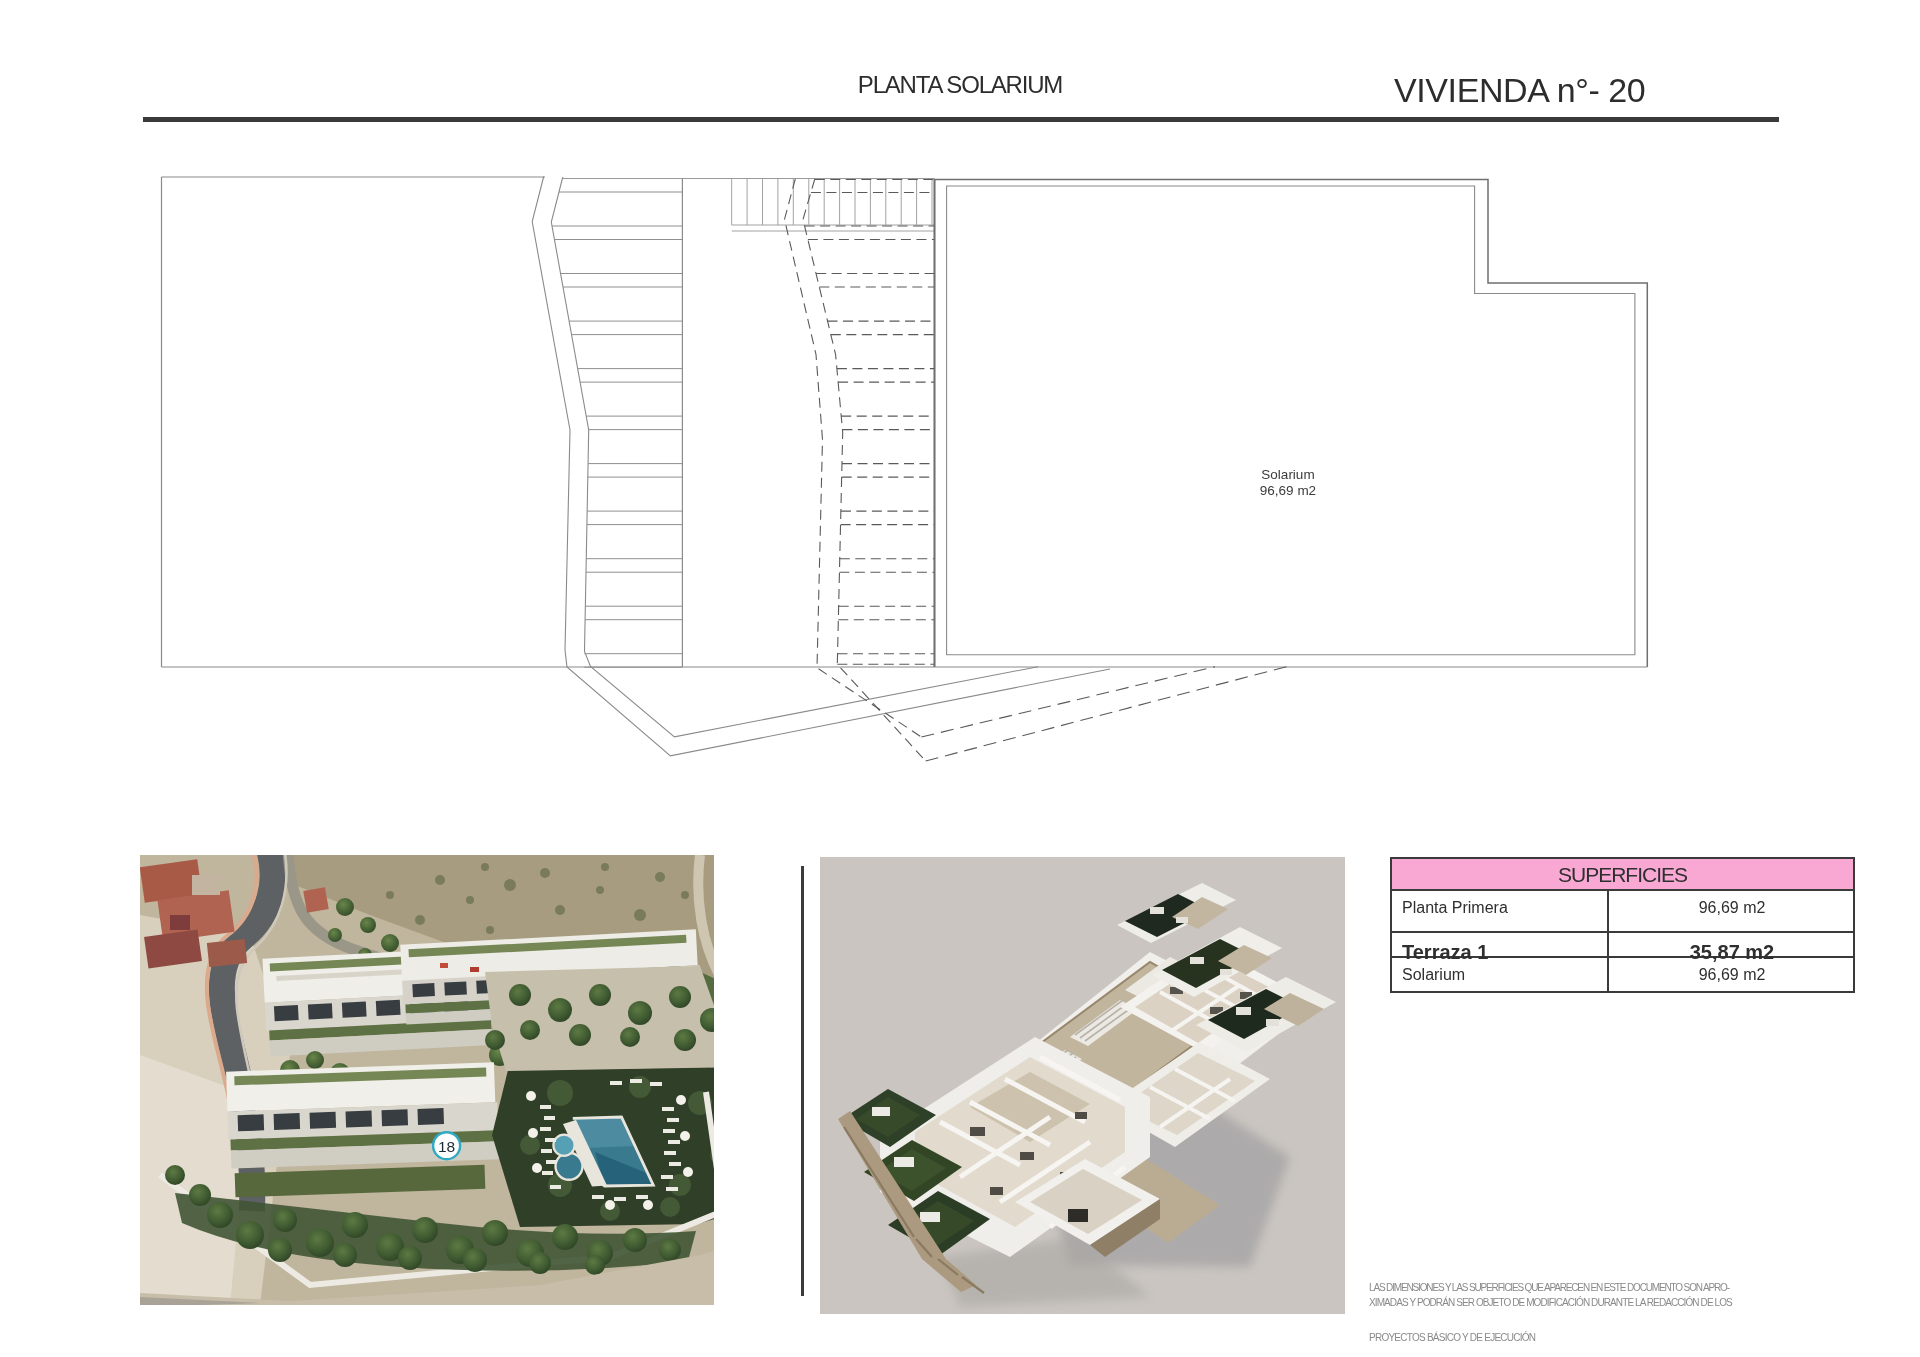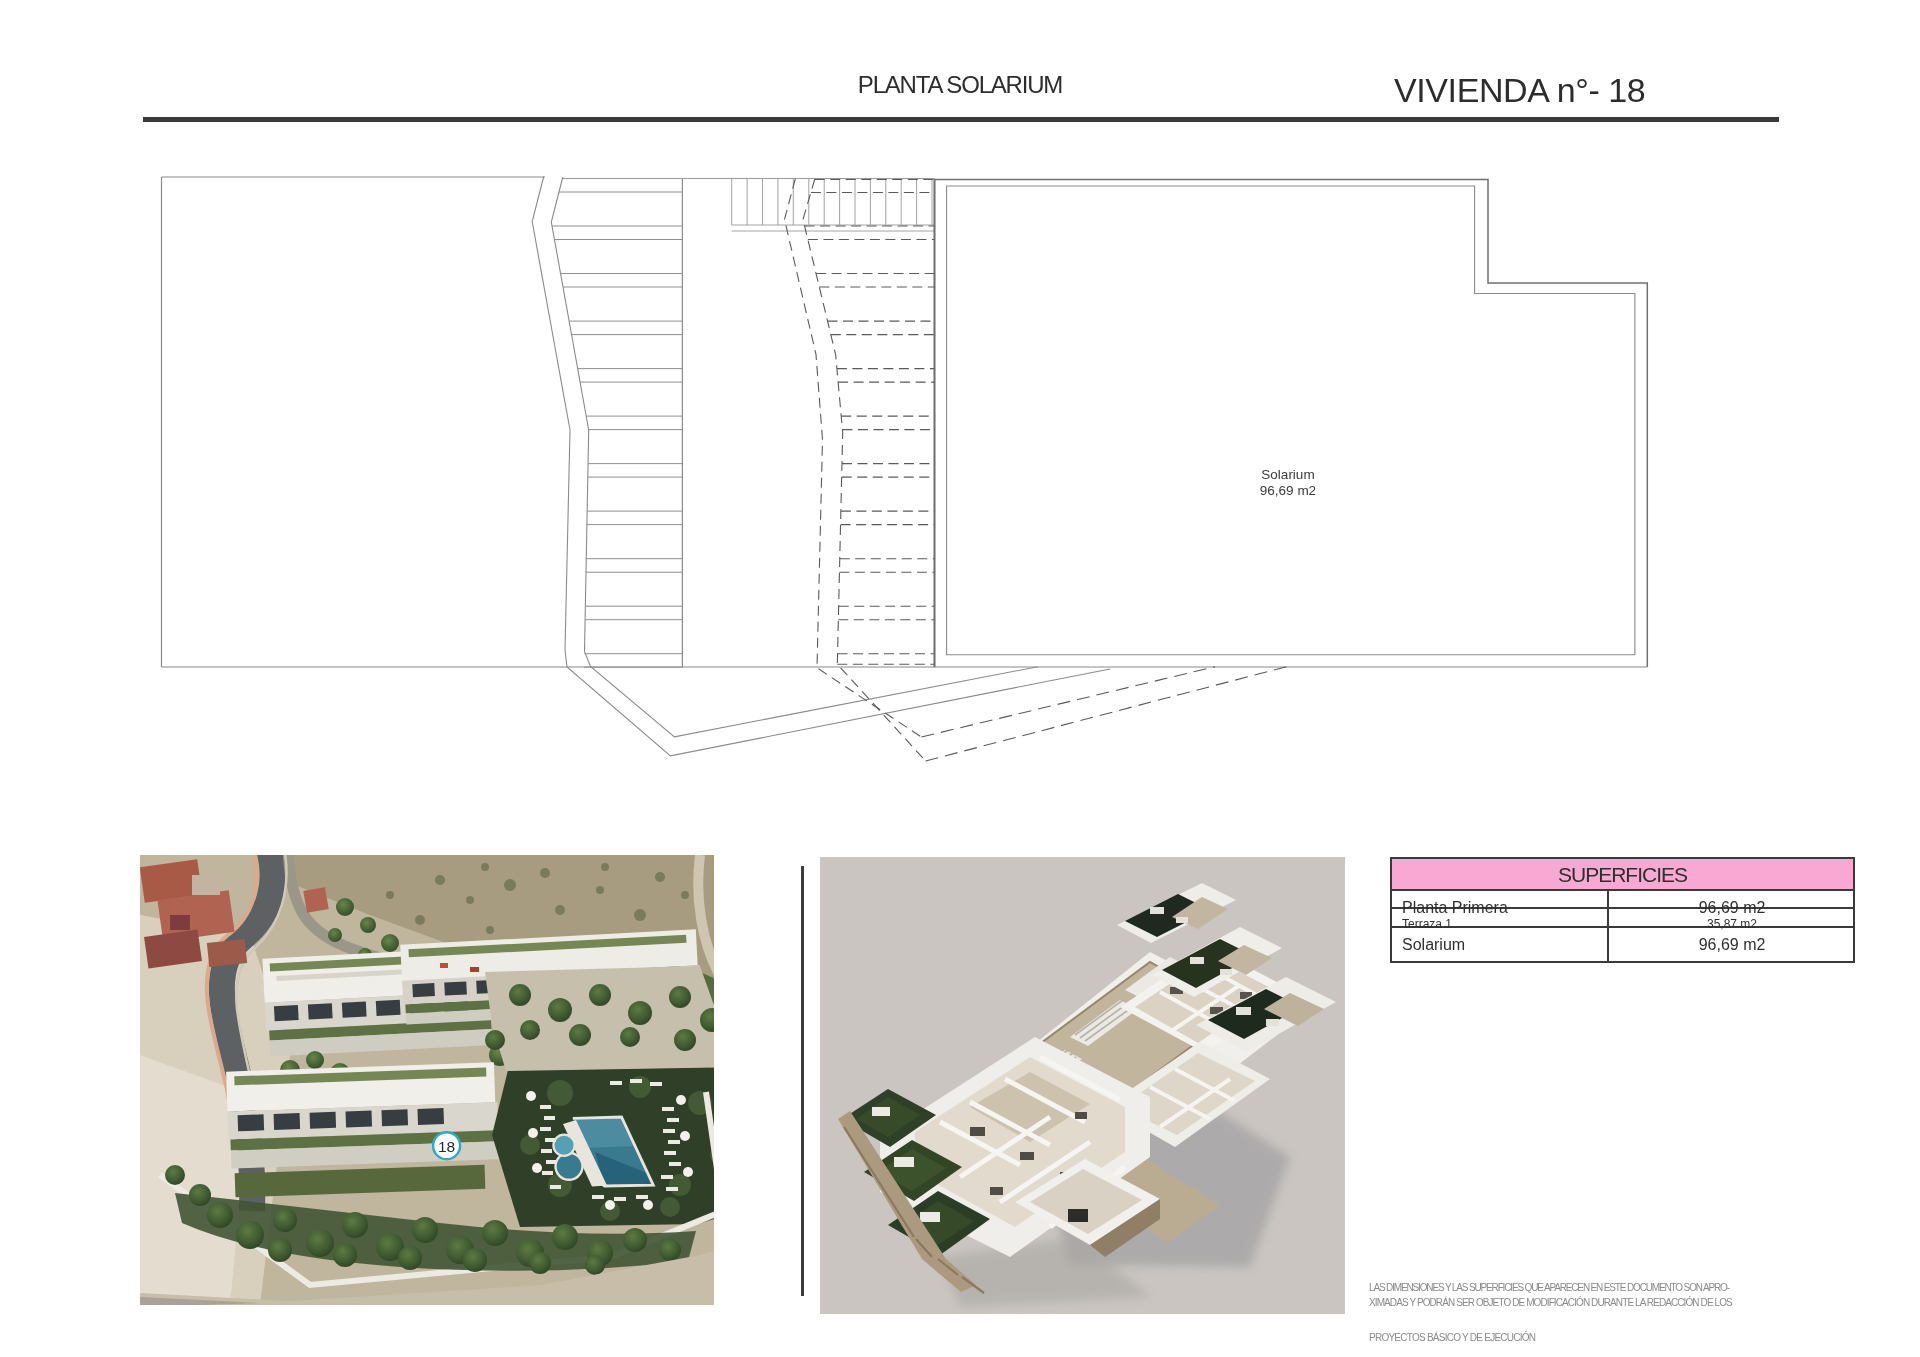--- a/index.html
+++ b/index.html
@@ -4,21 +4,21 @@
 <style>
   html,body{margin:0;padding:0;background:#fff;}
   body{width:1920px;height:1357px;position:relative;overflow:hidden;font-family:"Liberation Sans",sans-serif;}
   .abs{position:absolute;}
 </style>
 </head>
 <body>
 
 <div class="abs" style="left:660px;top:71px;width:600px;text-align:center;font-size:24px;letter-spacing:-1.2px;color:#2d2d2d;">PLANTA SOLARIUM</div>
 
-<div class="abs" style="left:1394px;top:71px;width:300px;font-size:34px;letter-spacing:-0.4px;color:#2d2d2d;">VIVIENDA n°- 18</div>
+<div class="abs" style="left:1394px;top:71px;width:300px;font-size:34px;letter-spacing:-0.4px;color:#2d2d2d;">VIVIENDA n°- 20</div>
 
 <div class="abs" style="left:143px;top:117px;width:1636px;height:5px;background:#3a3a3a;"></div>
 
 <svg class="abs" style="left:0;top:0;" width="1920" height="1357" viewBox="0 0 1920 1357" fill="none">
 
   <path d="M161.5 177H545" stroke="#8a8a8a" stroke-width="1.2"></path>
 
   <path d="M161.5 177V667" stroke="#8a8a8a" stroke-width="1.2"></path>
 
   <path d="M161.5 667H934.5" stroke="#8a8a8a" stroke-width="1.2"></path>
@@ -511,27 +511,27 @@
         <rect x="416" y="150" width="15" height="8"></rect>
         <rect x="446" y="162" width="13" height="7"></rect>
       </g>
 </svg>
 </div>
 
 <div class="abs" style="left:1390px;top:857px;width:465px;color:#2f2f2f;">
 
   <div style="box-sizing:border-box;border:2px solid #3a3a3a;background:#f9a8d4;height:34px;line-height:32px;text-align:center;font-size:21px;letter-spacing:-1px;">SUPERFICIES</div>
 
-  <div style="box-sizing:border-box;border:2px solid #3a3a3a;border-top:none;height:18px;position:relative;font-size:16px;text-decoration:underline;">
+  <div style="box-sizing:border-box;border:2px solid #3a3a3a;border-top:none;height:42px;position:relative;font-size:16px;text-decoration:underline;">
     <div style="position:absolute;left:10px;top:8px;">Planta Primera</div>
     <div style="position:absolute;left:217px;width:246px;top:8px;text-align:center;">96,69 m2</div>
     <div style="position:absolute;left:215px;top:0;width:2px;height:100%;background:#3a3a3a;"></div>
   </div>
 
-  <div style="box-sizing:border-box;border:2px solid #3a3a3a;border-top:none;height:19px;position:relative;font-size:12px;">
+  <div style="box-sizing:border-box;border:2px solid #3a3a3a;border-top:none;height:25px;position:relative;font-size:20px;font-weight:bold;">
     <div style="position:absolute;left:10px;top:8px;">Terraza 1</div>
     <div style="position:absolute;left:217px;width:246px;top:8px;text-align:center;">35,87 m2</div>
     <div style="position:absolute;left:215px;top:0;width:2px;height:100%;background:#3a3a3a;"></div>
   </div>
 
   <div style="box-sizing:border-box;border:2px solid #3a3a3a;border-top:none;height:35.4px;position:relative;font-size:16px;">
     <div style="position:absolute;left:10px;top:8px;">Solarium</div>
     <div style="position:absolute;left:217px;width:246px;top:8px;text-align:center;">96,69 m2</div>
     <div style="position:absolute;left:215px;top:0;width:2px;height:100%;background:#3a3a3a;"></div>
   </div>

